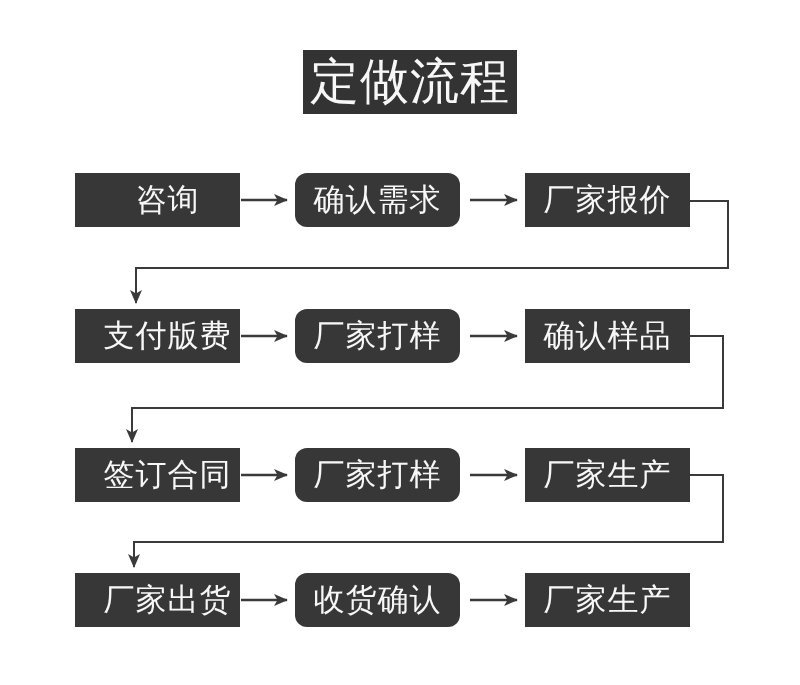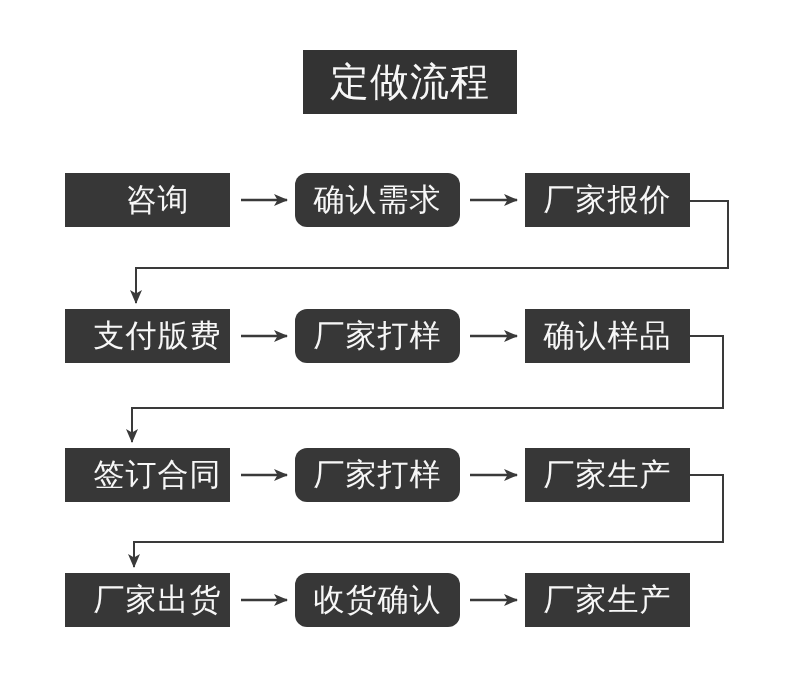--- a/index.html
+++ b/index.html
@@ -21,35 +21,35 @@
     width: 800px; height: 685px;
     background: var(--background);
   }
   .title-box {
     position: absolute;
     left: 303px; top: 50px;
     width: 214px; height: 64px;
     background: var(--title-fill);
     color: var(--text);
     display: flex; align-items: center; justify-content: center;
-    font-size: 39px;
+    font-size: 49px;
     letter-spacing: 1px;
     white-space: nowrap;
   }
   .step {
     position: absolute;
     width: 165px; height: 54px;
     background: var(--box-fill);
     color: var(--text);
     display: flex; align-items: center; justify-content: center;
     font-size: 31px;
     letter-spacing: 1px;
     white-space: nowrap;
   }
-  .col1 { left: 65px; padding-left: 20px; }
+  .col1 { left: 75px; padding-left: 20px; }
   .col2 { left: 295px; border-radius: 12px; }
   .col3 { left: 525px; }
   .row1 { top: 173px; }
   .row2 { top: 309px; }
   .row3 { top: 448px; }
   .row4 { top: 573px; }
   svg.overlay {
     position: absolute;
     left: 0; top: 0;
     width: 800px; height: 685px;

